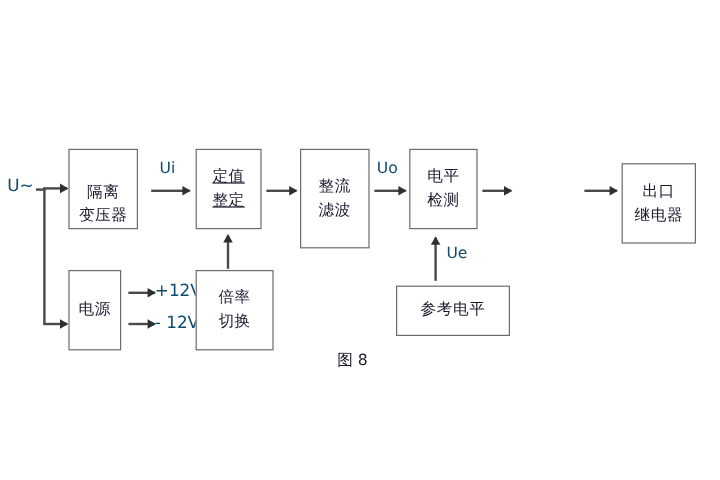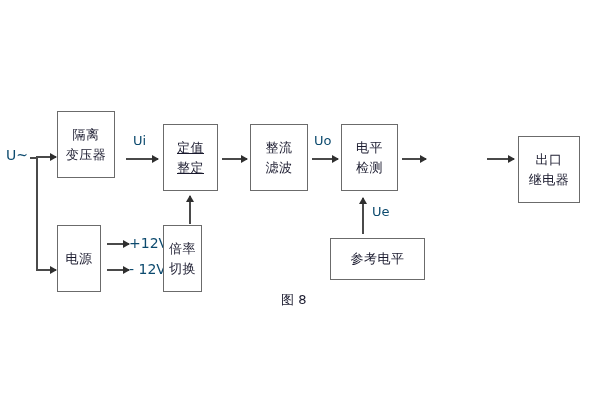--- a/index.html
+++ b/index.html
@@ -103,36 +103,36 @@
 
 <div id="canvas">
 
   <div class="label-sig" style="left:6px; top:147px; font-size:14px;">U~</div>
 
   <div class="seg-h" style="left:30px; top:157px; width:8px;"></div>
   <div class="seg-v" style="left:36px; top:157px; height:113px;"></div>
   <div class="arrow-r" style="left:36px; top:156px; width:20px;"></div>
   <div class="arrow-r" style="left:36px; top:269px; width:20px;"></div>
 
-  <div class="block" style="left:57px; top:111px; width:58px; height:67px;">
+  <div class="block" style="left:57px; top:124px; width:58px; height:67px;justify-content:flex-end;">
     <span class="line">隔离</span>
     <span class="line">变压器</span>
   </div>
 
   <div class="label-sig" style="left:133px; top:133px;">Ui</div>
   <div class="arrow-r" style="left:126px; top:158px; width:32px;"></div>
 
   <div class="block" style="left:163px; top:124px; width:55px; height:67px;text-decoration:underline;">
     <span class="line">定值</span>
     <span class="line">整定</span>
   </div>
 
   <div class="arrow-r" style="left:222px; top:158px; width:25px;"></div>
 
-  <div class="block" style="left:250px; top:124px; width:58px; height:67px;">
+  <div class="block" style="left:250px; top:124px; width:58px; height:83px;">
     <span class="line">整流</span>
     <span class="line">滤波</span>
   </div>
 
   <div class="label-sig" style="left:314px; top:133px;">Uo</div>
   <div class="arrow-r" style="left:312px; top:158px; width:26px;"></div>
 
   <div class="block" style="left:341px; top:124px; width:57px; height:67px;">
     <span class="line">电平</span>
     <span class="line">检测</span>
@@ -151,21 +151,21 @@
   <div class="block" style="left:57px; top:225px; width:44px; height:67px;">
     <span class="line">电源</span>
   </div>
 
   <div class="arrow-r" style="left:107px; top:243px; width:22px;"></div>
   <div class="label-sig" style="left:129px; top:235px; font-size:14px;">+12V</div>
 
   <div class="arrow-r" style="left:107px; top:269px; width:22px;"></div>
   <div class="label-sig" style="left:129px; top:261px; font-size:14px;">- 12V</div>
 
-  <div class="block" style="left:163px; top:225px; width:39px; height:67px;">
+  <div class="block" style="left:163px; top:225px; width:65px; height:67px;">
     <span class="line">倍率</span>
     <span class="line">切换</span>
   </div>
   <div class="arrow-u" style="left:189px; top:196px; height:28px;"></div>
 
   <div class="block" style="left:330px; top:238px; width:95px; height:42px;">
     <span class="line">参考电平</span>
   </div>
   <div class="arrow-u" style="left:362px; top:198px; height:36px;"></div>
   <div class="label-sig" style="left:372px; top:204px;">Ue</div>

